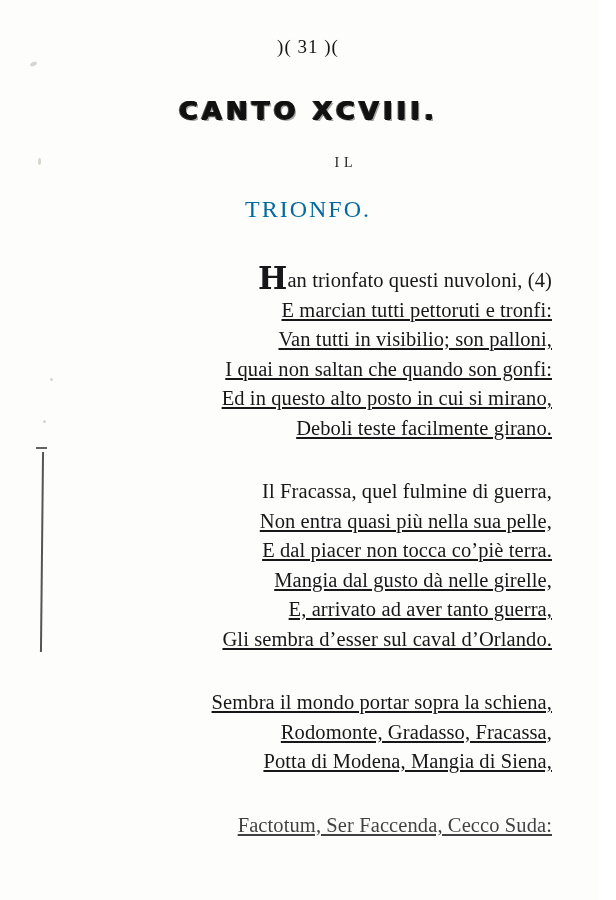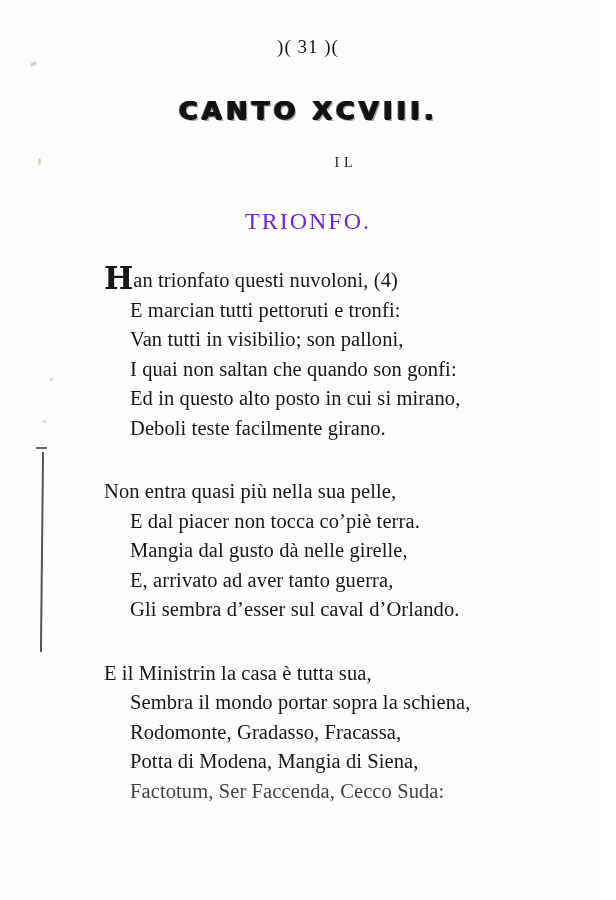--- a/index.html
+++ b/index.html
@@ -82,58 +82,59 @@
     left: 0;
     width: 616px;
     text-align: center;
     font-size: 14px;
     letter-spacing: 5px;
     color: #1c1c1c;
     padding-left: 38px;
   }
   .subhead-main {
     position: absolute;
-    top: 208px;
+    top: 196px;
     left: 0;
     width: 616px;
     text-align: center;
     font-size: 24px;
     letter-spacing: 2px;
-    color: #6d28d9;
+    color: #0369a1;
     font-family: "Liberation Serif", serif;
   }
   .body-text {
     position: absolute;
     top: 262px;
-    left: 104px;
+    left: 112px;
     width: 440px;
+    text-align: right;
   }
   .stanza {
     margin-bottom: 34px;
   }
   .line {
     font-size: 20.5px;
     line-height: 29.5px;
     white-space: nowrap;
     color: #17171a;
     letter-spacing: .1px;
   }
-  .line.indent { padding-left: 26px; }
+  .line.indent { padding-left: 26px; text-decoration: underline; }
   .stanza .line:first-child { padding-left: 0; }
   .dropcap {
     font-size: 31px;
     line-height: 29.5px;
     font-weight: bold;
     font-family: "DejaVu Serif", serif;
     letter-spacing: 0px;
     position: relative;
     top: 2px;
   }
   
-  .faded { opacity: .82; }
+  .faded { opacity: .82; margin-top: 34px; }
   .faded2 { opacity: .72; }
 </style>
 </head>
 <body>
 
 <div class="page">
 
   <div class="speck" style="left:30px; top:62px; width:7px; height:4px; transform:rotate(-25deg);"></div>
   <div class="speck" style="left:38px; top:158px; width:3px; height:7px;"></div>
   <div class="speck" style="left:50px; top:378px; width:3px; height:3px;"></div>
@@ -160,29 +161,29 @@
         <span class="dropcap">H</span><span>an trionfato questi nuvoloni, (4)</span>
       </div>
       <div class="line indent">E marcian tutti pettoruti e tronfi:</div>
       <div class="line indent">Van tutti in visibilio; son palloni,</div>
       <div class="line indent">I quai non saltan che quando son gonfi:</div>
       <div class="line indent">Ed in questo alto posto in cui si mirano,</div>
       <div class="line indent">Deboli teste facilmente girano.</div>
     </div>
 
     <div class="stanza">
+      <div class="line">Il Fracassa, quel fulmine di guerra,</div>
       <div class="line indent">Non entra quasi più nella sua pelle,</div>
       <div class="line indent">E dal piacer non tocca co’piè terra.</div>
       <div class="line indent">Mangia dal gusto dà nelle girelle,</div>
       <div class="line indent">E, arrivato ad aver tanto guerra,</div>
       <div class="line indent">Gli sembra d’esser sul caval d’Orlando.</div>
     </div>
 
     <div class="stanza">
-      <div class="line">E il Ministrin la casa è tutta sua,</div>
       <div class="line indent">Sembra il mondo portar sopra la schiena,</div>
       <div class="line indent">Rodomonte, Gradasso, Fracassa,</div>
       <div class="line indent">Potta di Modena, Mangia di Siena,</div>
       <div class="line indent faded">Factotum, Ser Faccenda, Cecco Suda:</div>
     </div>
 
   </div>
 </div>
 
 </body></html>

